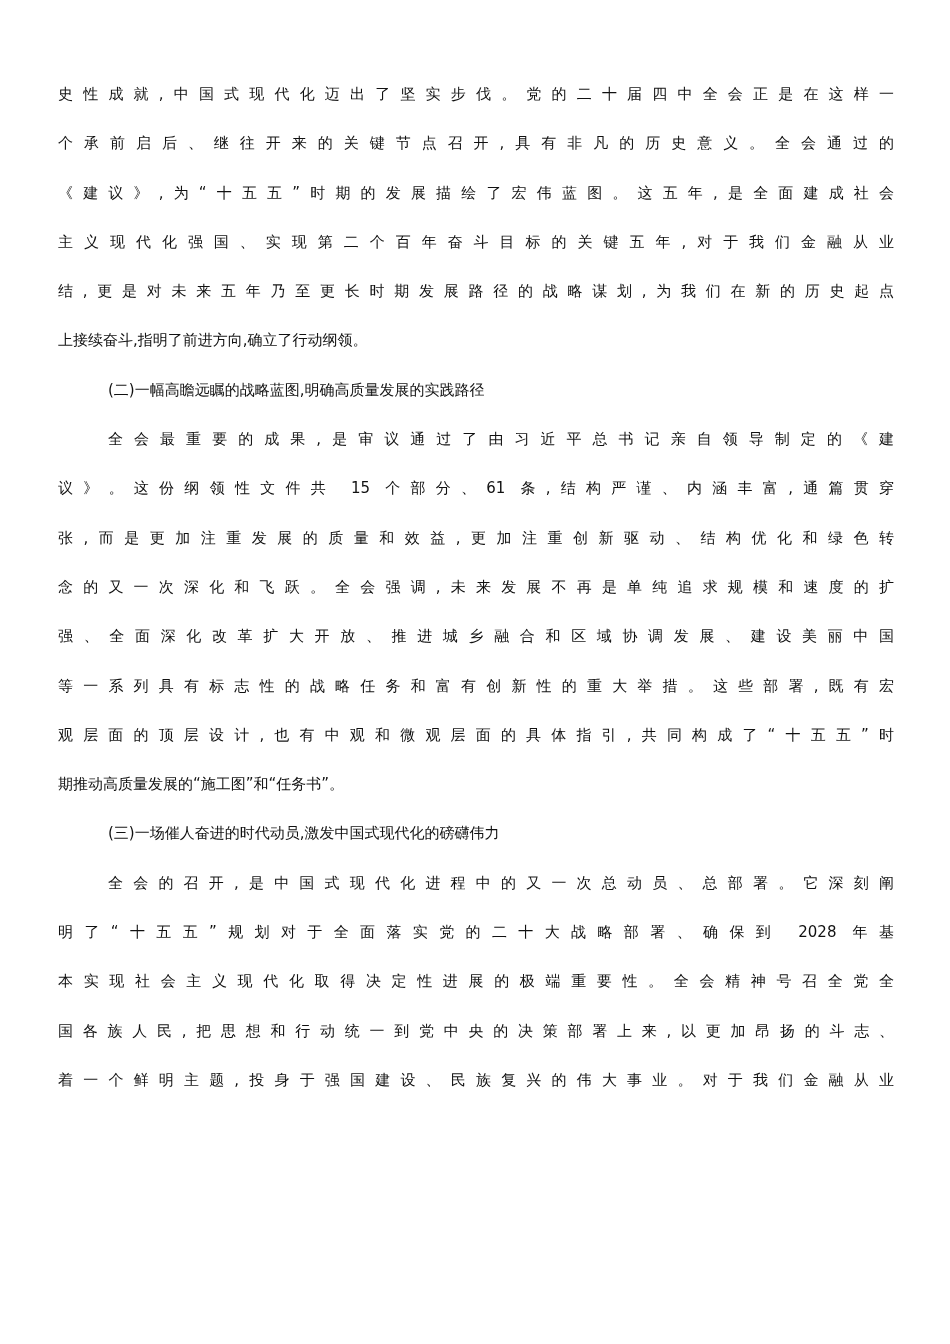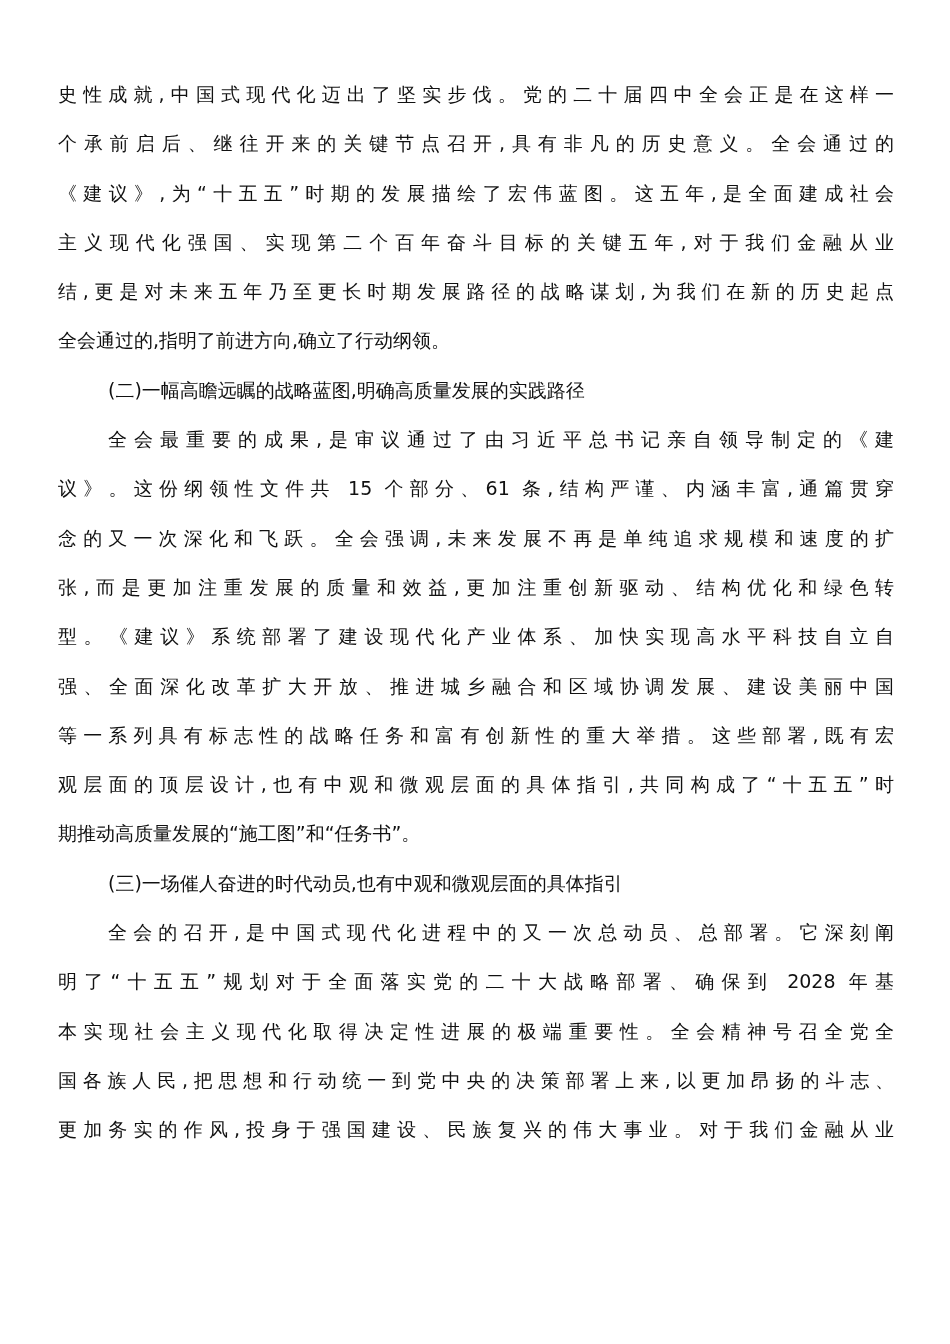--- a/index.html
+++ b/index.html
@@ -13,21 +13,21 @@
     overflow: hidden;
     position: relative;
   }
   .page {
     position: absolute;
     left: 58px;
     top: 70px;
     width: 836px;
     font-family: "DejaVu Sans", "Liberation Sans", sans-serif;
     color: #111111;
-    font-size: 19px;
+    font-size: 15px;
     line-height: 49.3px;
   }
   .line {
     display: block;
     white-space: nowrap;
     height: 49.3px;
     text-align: justify;
     text-align-last: justify;
   }
   .line.last {
@@ -39,30 +39,29 @@
 </style>
 </head>
 <body>
 
 <div class="page">
   <span class="line">史性成就,中国式现代化迈出了坚实步伐。党的二十届四中全会正是在这样一</span>
   <span class="line">个承前启后、继往开来的关键节点召开,具有非凡的历史意义。全会通过的</span>
   <span class="line">《建议》,为“十五五”时期的发展描绘了宏伟蓝图。这五年,是全面建成社会</span>
   <span class="line">主义现代化强国、实现第二个百年奋斗目标的关键五年,对于我们金融从业</span>
   <span class="line">结,更是对未来五年乃至更长时期发展路径的战略谋划,为我们在新的历史起点</span>
-  <span class="line last">全会通过的,指明了前进方向,确立了行动纲领。</span>
+  <span class="line last">上接续奋斗,指明了前进方向,确立了行动纲领。</span>
   <span class="line last indent">(二)一幅高瞻远瞩的战略蓝图,明确高质量发展的实践路径</span>
   <span class="line indent">全会最重要的成果,是审议通过了由习近平总书记亲自领导制定的《建</span>
   <span class="line">议》。这份纲领性文件共 15 个部分、61 条,结构严谨、内涵丰富,通篇贯穿</span>
+  <span class="line">张,而是更加注重发展的质量和效益,更加注重创新驱动、结构优化和绿色转</span>
   <span class="line">念的又一次深化和飞跃。全会强调,未来发展不再是单纯追求规模和速度的扩</span>
-  <span class="line">张,而是更加注重发展的质量和效益,更加注重创新驱动、结构优化和绿色转</span>
-  <span class="line">型。《建议》系统部署了建设现代化产业体系、加快实现高水平科技自立自</span>
   <span class="line">强、全面深化改革扩大开放、推进城乡融合和区域协调发展、建设美丽中国</span>
   <span class="line">等一系列具有标志性的战略任务和富有创新性的重大举措。这些部署,既有宏</span>
   <span class="line">观层面的顶层设计,也有中观和微观层面的具体指引,共同构成了“十五五”时</span>
   <span class="line last">期推动高质量发展的“施工图”和“任务书”。</span>
-  <span class="line last indent">(三)一场催人奋进的时代动员,也有中观和微观层面的具体指引</span>
+  <span class="line last indent">(三)一场催人奋进的时代动员,激发中国式现代化的磅礴伟力</span>
   <span class="line indent">全会的召开,是中国式现代化进程中的又一次总动员、总部署。它深刻阐</span>
   <span class="line">明了“十五五”规划对于全面落实党的二十大战略部署、确保到 2028 年基</span>
   <span class="line">本实现社会主义现代化取得决定性进展的极端重要性。全会精神号召全党全</span>
   <span class="line">国各族人民,把思想和行动统一到党中央的决策部署上来,以更加昂扬的斗志、</span>
-  <span class="line">更加务实的作风,投身于强国建设、民族复兴的伟大事业。对于我们金融从业</span>
+  <span class="line">着一个鲜明主题,投身于强国建设、民族复兴的伟大事业。对于我们金融从业</span>
 </div>
 
 </body></html>

